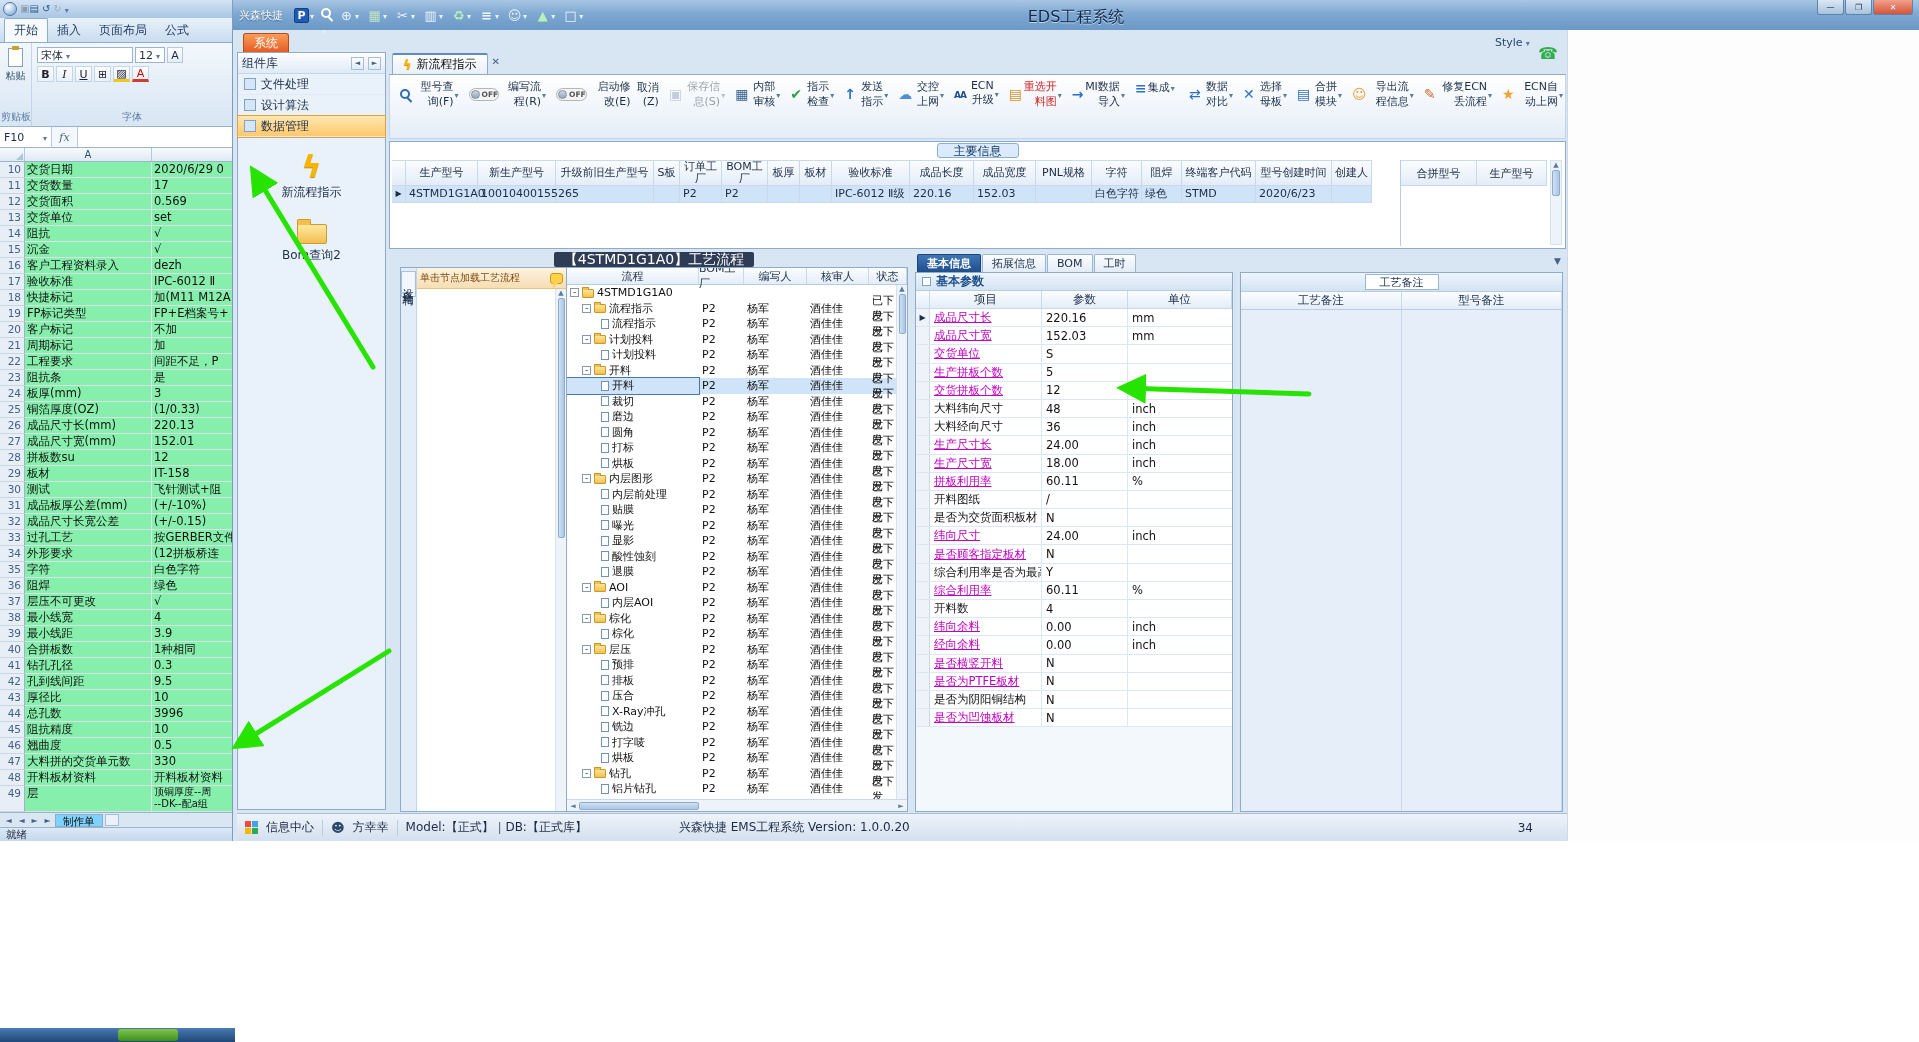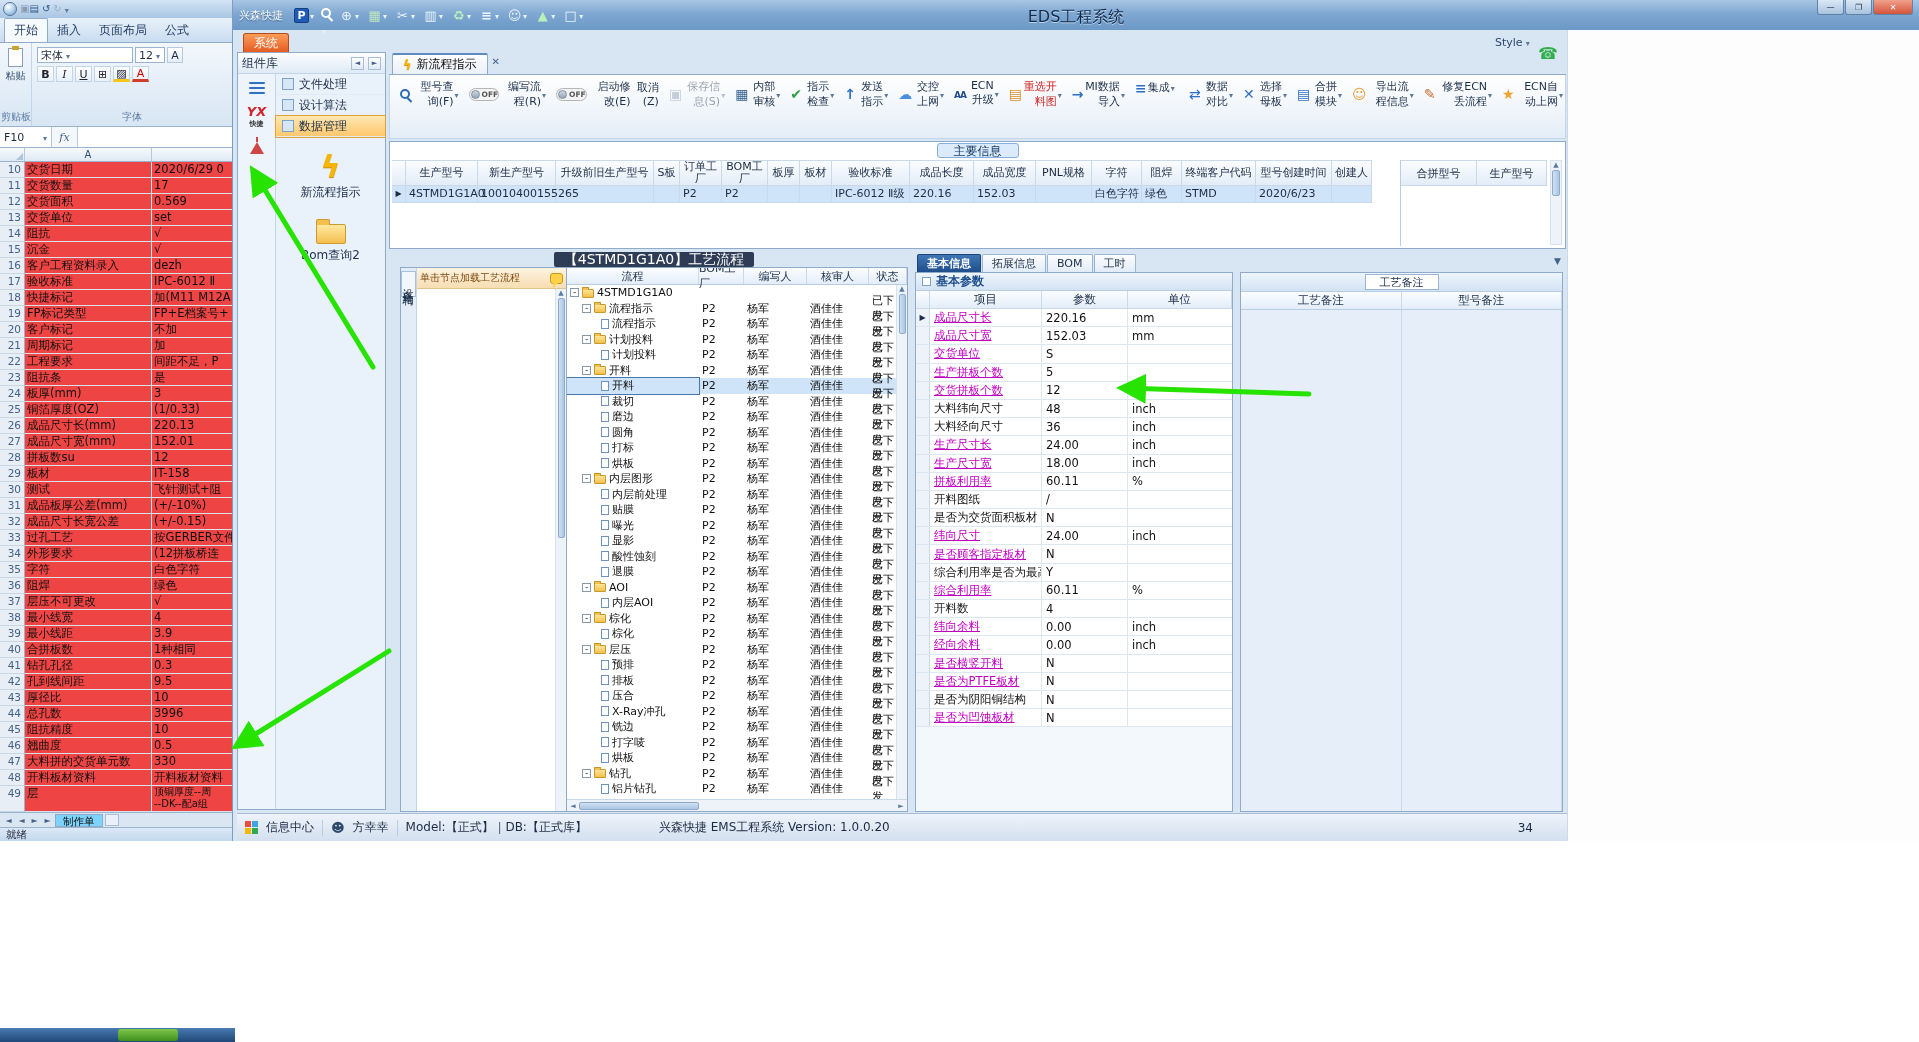--- a/index.html
+++ b/index.html
@@ -34,21 +34,21 @@
   .gl-clip{width:32px;text-align:center}.gl-font{flex:1;text-align:center}
   .xl-formula{height:21px;display:flex;background:#e9f0f8;border-bottom:1px solid #9ab3cf}
   .namebox{width:52px;background:#fff;border-right:1px solid #b6c8dc;display:flex;align-items:center;justify-content:space-between;padding:0 4px;font-size:11px}
   .fxbox{width:26px;display:flex;align-items:center;justify-content:center;font-family:"DejaVu Serif",serif;font-style:italic;font-size:11px;color:#44618a;background:#f4f8fc;border-right:1px solid #b6c8dc}
   .fbar-rest{flex:1;background:#fff}
   .xl-colhead{height:14px;display:flex;background:linear-gradient(#f7fafd,#dfe9f4);border-bottom:1px solid #9ab3cf;font-size:10px;color:#31506f}
   .corner{width:25px;border-right:1px solid #b6c8dc;position:relative}
   .corner::after{content:"";position:absolute;right:1px;bottom:1px;border-left:7px solid transparent;border-bottom:7px solid #b0c4da}
   .colA{width:127px;text-align:center;border-right:1px solid #b6c8dc;line-height:13px}
   .colB{flex:1}
-  .xl-grid{background:#ef4444;height:650px;overflow:hidden}
+  .xl-grid{background:#86efac;height:650px;overflow:hidden}
   .xrow{display:flex;height:16px;font-size:11.5px}
   .xrow .rn{width:25px;background:#e7eef6;border-right:1px solid #9db3cc;border-bottom:1px solid #c9d6e4;color:#44618a;text-align:right;padding-right:3px;font-size:10.5px;line-height:15px}
   .xrow .ca{width:127px;border-right:1px solid #d9e1ea;border-bottom:1px solid #d9e1ea;padding-left:2px;white-space:nowrap;overflow:hidden;line-height:15px;color:#111}
   .xrow .cb{flex:1;border-bottom:1px solid #d9e1ea;padding-left:2px;white-space:nowrap;overflow:hidden;line-height:15px;color:#111}
   .xrow.tall{height:26px}
   .xrow.tall .cb div{font-size:10px;line-height:12px}
   .xl-sheettabs{height:15px;background:#dae6f2;border-top:1px solid #9ab3cf;display:flex;align-items:center;gap:2px;padding-left:3px;font-size:8px;color:#44618a}
   .navg{width:11px;text-align:center}
   .sheettab{background:#7dd3fc;border:1px solid #8fabc9;font-size:10.5px;color:#111;padding:0 7px;height:13px;line-height:12px}
   .stub{width:14px;height:12px;background:#e9f0f8;border:1px solid #a8bed6}
@@ -256,21 +256,21 @@
   .ncols{flex:1;display:flex}
   .ncols div{flex:1;border-right:1px solid #c9d9ea;background:#e6eff9}
 
   
   .eds-status{position:absolute;left:4px;bottom:0;width:1330px;height:28px;background:linear-gradient(#eef3fa,#d3e0ef);border-top:1px solid #a8bed6;display:flex;align-items:center;font-size:12px;color:#1c2b44;padding:0 8px;gap:8px}
   .gridicon{width:13px;height:13px;display:grid;grid-template-columns:6px 6px;grid-template-rows:6px 6px;gap:1px}
   .gridicon i:nth-child(1){background:#e84c3d}.gridicon i:nth-child(2){background:#3ba6e0}
   .gridicon i:nth-child(3){background:#f5b800}.gridicon i:nth-child(4){background:#2fa84f}
   .personicon{font-size:13px;color:#2e4a6b}
   .vsep{width:1px;height:16px;background:#b9cde2}
-  .verstxt{margin-left:64px}
+  .verstxt{margin-left:84px}
   .statright{margin-left:auto;padding-right:26px}
 
   
   .tray{position:absolute;left:1398px;top:708px;width:134px;height:124px;background:#f8fbfe;border:1px solid #98aec6;border-radius:3px;box-shadow:1px 2px 6px rgba(0,0,0,.35);display:flex;flex-direction:column;z-index:40}
   .tray-grid{flex:1;display:grid;grid-template-columns:repeat(4,1fr);padding:9px 10px 2px;row-gap:9px;justify-items:center;align-items:center}
   .ticon{width:17px;height:17px;border-radius:3px}
   .tray-foot{height:24px;background:#dce9f6;border-top:1px solid #c3d5e8;display:flex;align-items:center;justify-content:center;font-size:11px;color:#1f5bb5;border-radius:0 0 3px 3px}
 
   
   .tbfrag{position:absolute;left:0;top:1028px;width:235px;height:14px;background:linear-gradient(#4a7ab0,#1f4878)}
@@ -686,29 +686,20 @@
     <div class="rvoid" data-name="window-empty-area"></div>
 
     <div class="cpanel" data-name="component-library-panel">
       <div class="cpanel-h" data-name="component-library-header">
         <span data-name="component-library-title">组件库</span>
         <span class="sp"></span>
         <span class="arrbtn" data-name="scroll-left-icon">◄</span>
         <span class="arrbtn" data-name="scroll-right-icon">►</span>
       </div>
       <div class="cpanel-body">
-        <div class="cstrip" data-name="component-side-strip">
-          <span class="burger" data-name="menu-icon">
-              <i></i>
-              <i></i>
-              <i></i>
-            </span>
-          <span class="yx" data-name="yx-logo">YX<small>快捷</small></span>
-          <span class="towericon" data-name="tower-icon"></span>
-        </div>
         <div class="clist" data-name="component-list">
           <div data-name="component-items">
 
               <div class="citem" data-name="component-item">
                 <span class="ci" data-name="file-icon"></span>
                 <span data-name="component-item-label">文件处理</span>
               </div>
 
               <div class="citem" data-name="component-item">
                 <span class="ci" data-name="algo-icon"></span>

